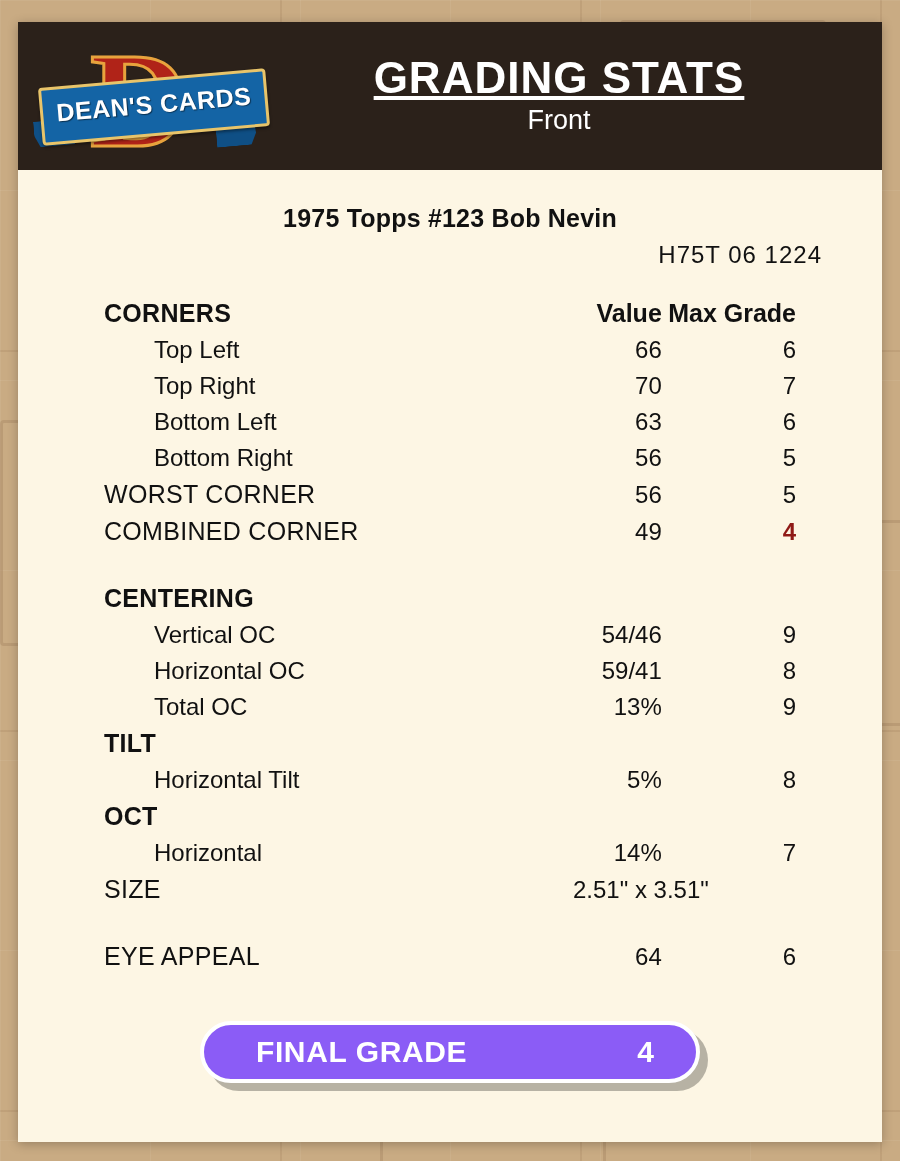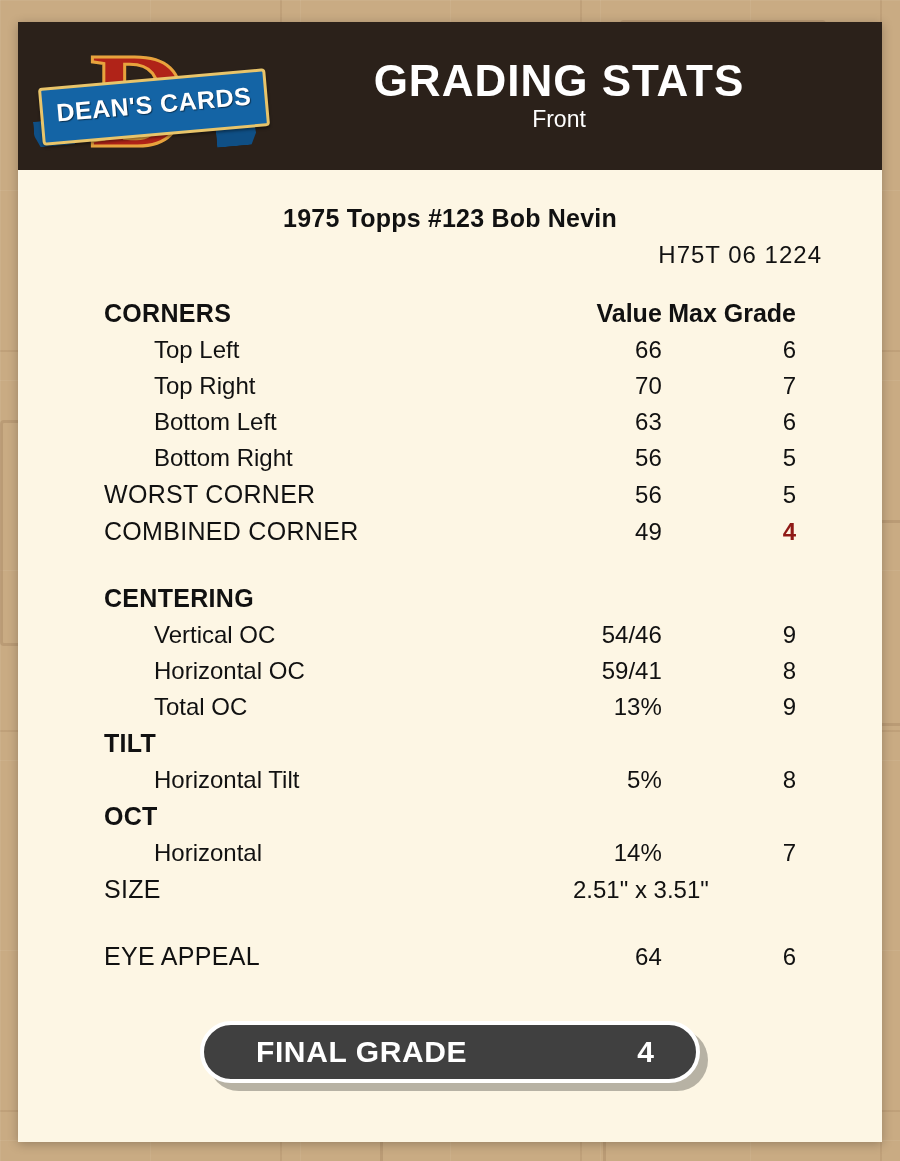--- a/index.html
+++ b/index.html
@@ -109,24 +109,25 @@
     flex: 1;
     text-align: center;
     padding-right: 40px;
   }
   .header-title {
     color: #ffffff;
     font-size: 44px;
     font-weight: bold;
     letter-spacing: 1px;
     line-height: 1.1;
+    text-decoration: underline;
   }
   .header-sub {
     color: #ffffff;
-    font-size: 23px;
+    font-size: 27px;
     font-weight: normal;
     line-height: 1.3;
   }
 
   
   .body-area {
     padding: 34px 60px 4px 60px;
   }
   .card-title {
     text-align: center;
@@ -186,21 +187,21 @@
     top: 8px;
     width: 500px;
     height: 62px;
     background: #b7b2a4;
     border-radius: 32px;
   }
   .final-bar {
     position: relative;
     width: 500px;
     height: 62px;
-    background: #404040;
+    background: #8b5cf6;
     border: 4px solid #ffffff;
     border-radius: 32px;
     box-sizing: border-box;
     display: flex;
     align-items: center;
     justify-content: space-between;
     padding: 0 42px 0 52px;
   }
   .final-label {
     color: #ffffff;

